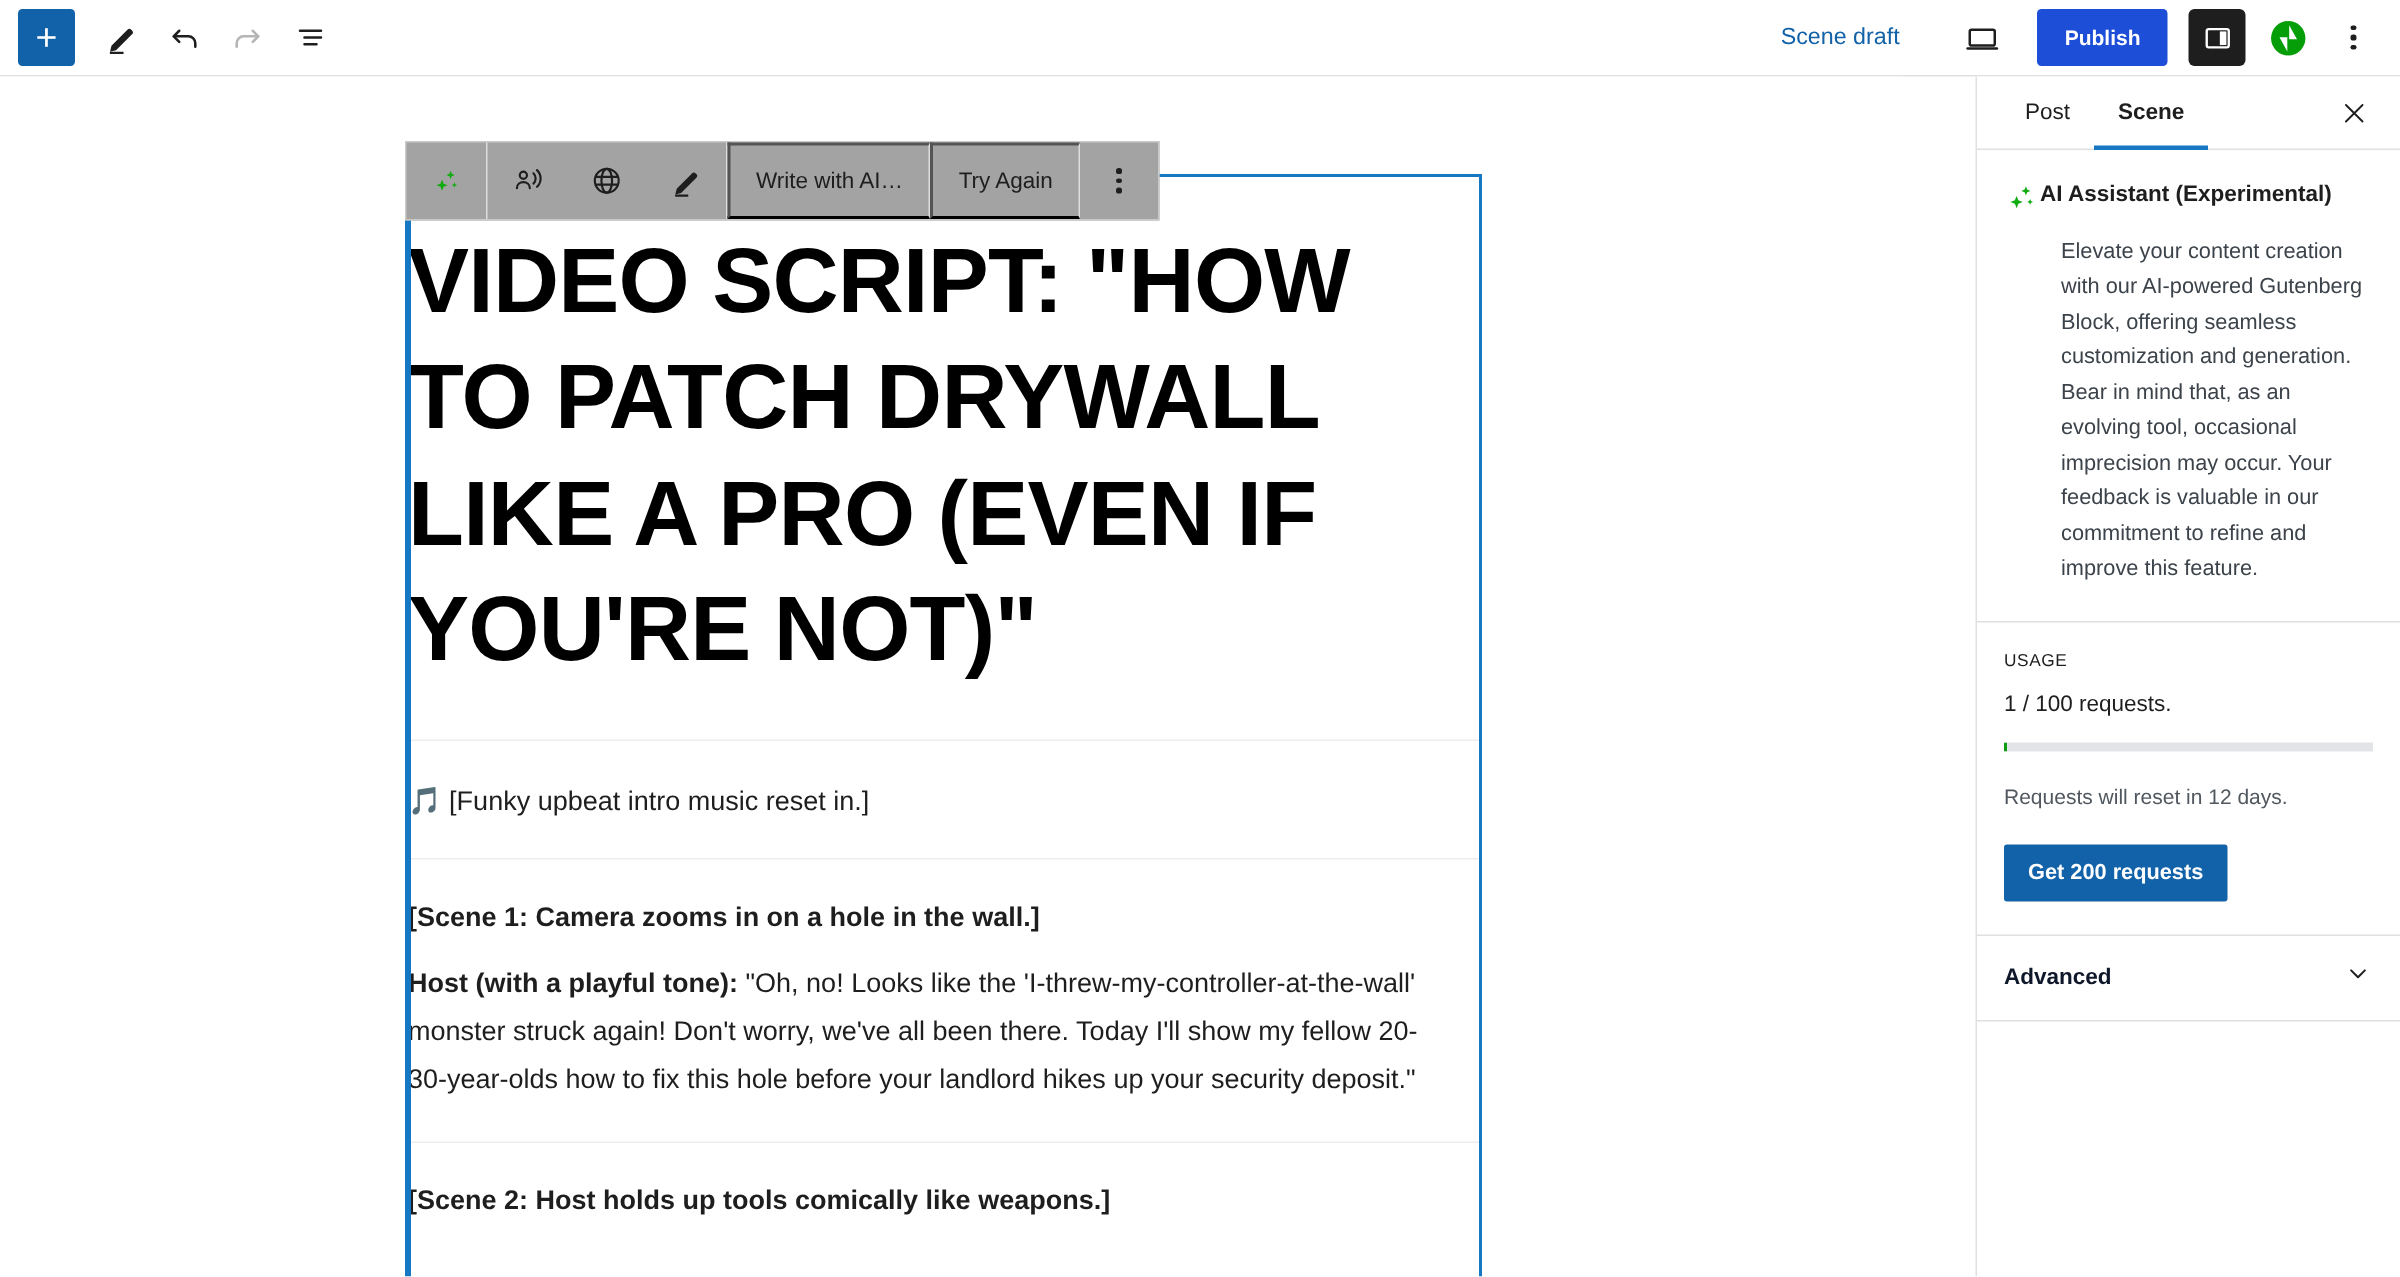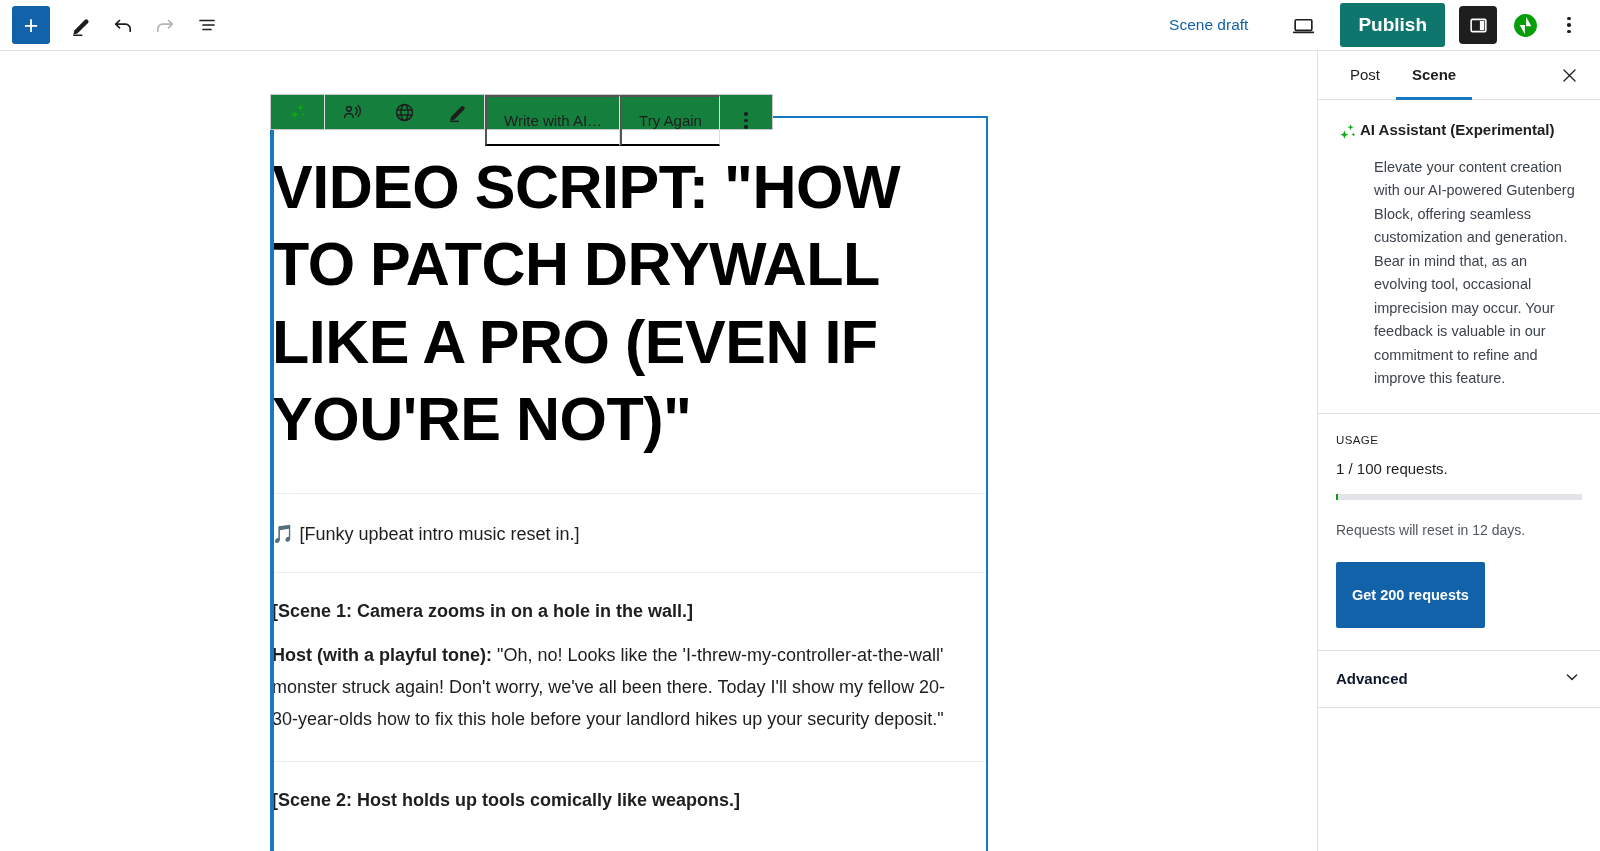--- a/index.html
+++ b/index.html
@@ -38,22 +38,22 @@
   .tb-right {
     margin-left: auto; display: flex; align-items: center;
     padding-right: 12px; gap: 0;
   }
   .save-draft {
     color: #1162a8; font-size: 15.5px; cursor: pointer;
     padding: 6px 10px; margin-right: 26px;
   }
   .preview-icon { width: 38px; height: 38px; display: flex; align-items: center; justify-content: center; cursor: pointer; margin-right: 18px;}
   .publish-btn {
-    background: #0f766e; color: #fff; border: none;
-    font-size: 19px; font-weight: 600;
+    background: #1d4ed8; color: #fff; border: none;
+    font-size: 14px; font-weight: 600;
     padding: 11px 18px; border-radius: 3px; cursor: pointer;
     font-family: "Liberation Sans", sans-serif;
   }
   .sidebar-toggle {
     width: 38px; height: 38px; border-radius: 4px;
     background: #1e1e1e; margin-left: 14px;
     display: flex; align-items: center; justify-content: center; cursor: pointer;
   }
   .jetpack-icon { margin-left: 16px; cursor: pointer; display:flex; }
   .kebab-top {
@@ -70,23 +70,23 @@
     background: #fff; overflow: hidden;
   }
 
   .block-wrap {
     position: absolute; left: 270px; top: 43px;
     width: 718px;
   }
 
   .block-toolbar {
     position: absolute; left: 0; top: 0;
-    height: 36px;
+    height: 53px;
     display: flex; align-items: stretch;
-    background: #15803d;
+    background: #a3a3a3;
     border: 1px solid #c9c9c9;
     z-index: 5;
   }
   .bt-group { display: flex; align-items: center; border-right: 1px solid #ddd; }
   .bt-btn {
     width: 53px; height: 51px;
     display: flex; align-items: center; justify-content: center;
     cursor: pointer; background: transparent; border: none;
   }
   .bt-text {
@@ -181,21 +181,21 @@
   }
   .sb-usage-count { font-size: 15px; color: #1e1e1e; margin-top: 14px; }
   .progress-track {
     margin-top: 17px; height: 6px; background: #e2e4e7; border-radius: 0;
     width: 100%; position: relative; overflow: hidden;
   }
   .progress-fill { height: 100%; background: #0d9d13; }
   .sb-reset { font-size: 14px; color: #50575e; margin-top: 22px; }
   .get-req-btn {
     margin-top: 24px; background: #1162a8; color: #fff; border: none;
-    font-size: 14.5px; font-weight: 600; padding: 25px 16px;
+    font-size: 14.5px; font-weight: 600; padding: 11px 16px;
     border-radius: 2px; cursor: pointer;
     font-family: "Liberation Sans", sans-serif;
   }
 
   .sb-advanced {
     height: 57px; display: flex; align-items: center; justify-content: space-between;
     padding: 0 18px; cursor: pointer; border-bottom: 1px solid #e0e0e0;
   }
   .sb-adv-label { font-size: 15px; font-weight: 600; color: #0f172a; }
 </style>

